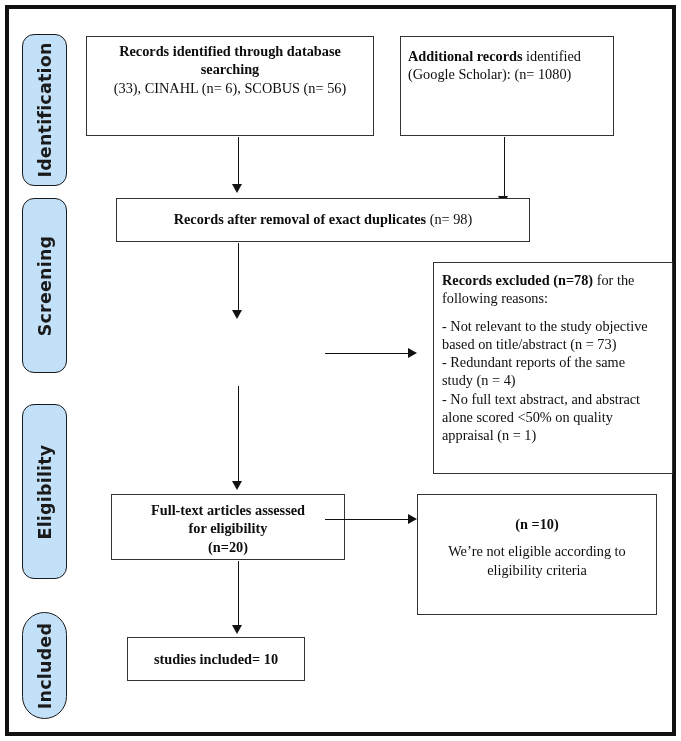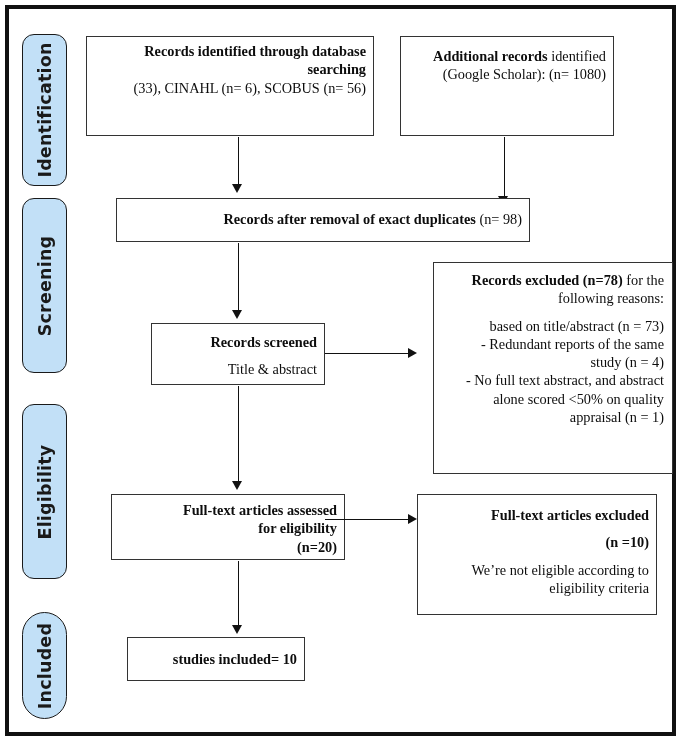--- a/index.html
+++ b/index.html
@@ -60,21 +60,21 @@
     line-height: 1.28;
   }
   .flow-box .inner {
     padding: 5px 7px;
     box-sizing: border-box;
     height: 100%;
   }
   .ctr { text-align: center; }
   .lft { text-align: left; }
   .bold { font-weight: bold; }
-  .line { display: block; text-align: right; }
+  .line { display: block; }
   .spacer { display: block; height: 9px; }
 
   
   .vline {
     position: absolute;
     width: 0;
     border-left: 1.6px solid #111111;
   }
   .hline {
     position: absolute;
@@ -140,36 +140,30 @@
 
   <div class="flow-box ctr" style="left:116px; top:198px; width:414px; height:44px;">
     <div class="inner" style="padding-top:11px;">
       <span class="line"><span class="bold">Records after removal of exact duplicates</span><span> (n= 98)</span></span>
     </div>
   </div>
 
   <div class="vline" style="left:238px; top:243px; height:68px;"></div>
   <div class="arrow-down" style="left:232px; top:310px;"></div>
 
-  <div class="flow-box ctr" style="left:151px; top:323px; width:174px; height:62px;">
-    <div class="inner" style="padding-top:9px;">
-      <span class="line bold">Records screened</span>
-      <span class="spacer"></span>
-      <span class="line">Title &amp; abstract</span>
-    </div>
-  </div>
 
   <div class="hline" style="left:325px; top:353px; width:84px;"></div>
   <div class="arrow-right" style="left:408px; top:348px;"></div>
 
   <div class="flow-box lft" style="left:417px; top:262px; width:240px; height:212px;margin-left:16px;">
     <div class="inner" style="padding:8px 8px 0 8px;">
       <span class="line"><span class="bold">Records excluded (n=78)</span><span> for the</span></span>
       <span class="line">following reasons:</span>
       <span class="spacer"></span>
+      <span class="line">- Not relevant to the study objective</span>
       <span class="line">based on title/abstract (n = 73)</span>
       <span class="line">- Redundant reports of the same</span>
       <span class="line">study (n = 4)</span>
       <span class="line">- No full text abstract, and abstract</span>
       <span class="line">alone scored &lt;50% on quality</span>
       <span class="line">appraisal (n = 1)</span>
     </div>
   </div>
 
   <div class="vline" style="left:238px; top:386px; height:96px;"></div>
@@ -181,21 +175,20 @@
       <span class="line bold">for eligibility</span>
       <span class="line bold">(n=20)</span>
     </div>
   </div>
 
   <div class="hline" style="left:325px; top:519px; width:84px;"></div>
   <div class="arrow-right" style="left:408px; top:514px;"></div>
 
   <div class="flow-box ctr" style="left:417px; top:494px; width:240px; height:121px;">
     <div class="inner" style="padding-top:11px;">
-      <span class="line bold">Full-text articles excluded</span>
       <span class="spacer"></span>
       <span class="line bold">(n =10)</span>
       <span class="spacer"></span>
       <span class="line">We’re not eligible according to</span>
       <span class="line">eligibility criteria</span>
     </div>
   </div>
 
   <div class="vline" style="left:238px; top:561px; height:65px;"></div>
   <div class="arrow-down" style="left:232px; top:625px;"></div>

